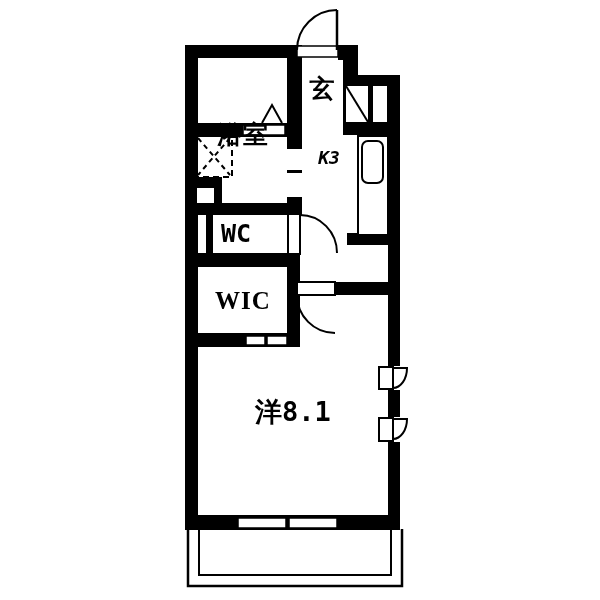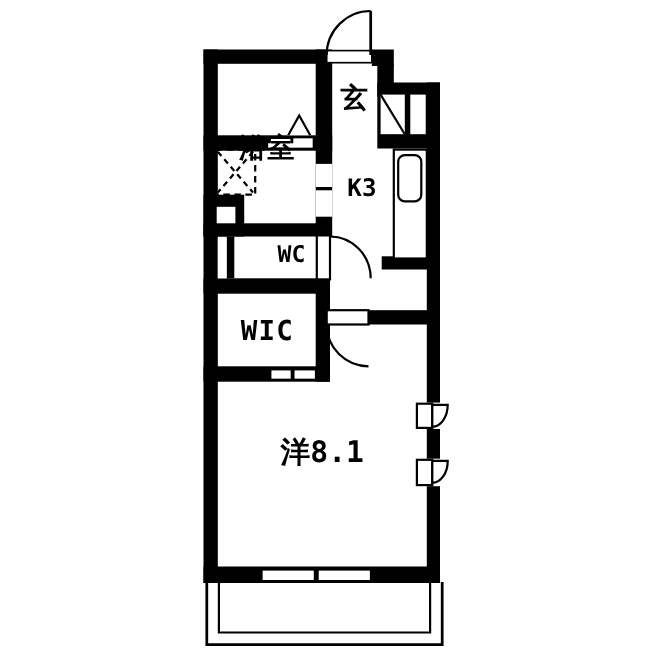--- a/index.html
+++ b/index.html
@@ -4,23 +4,23 @@
 <style>
   html,body{margin:0;padding:0;background:#ffffff;}
   #canvas{position:relative;width:600px;height:600px;background:#ffffff;overflow:hidden;
           font-family:"DejaVu Sans Mono","Liberation Sans",sans-serif;}
   #plan-svg{position:absolute;left:0;top:0;}
   .room-label{position:absolute;color:#000;font-weight:bold;text-align:center;
               line-height:1;white-space:nowrap;}
   .lbl-bath   {left:197px;top:74px; width:92px; font-size:25px;letter-spacing:1px;margin-top:48px;}
   .lbl-genkan {left:300px;top:76px; width:44px; font-size:25px;}
   .lbl-ut     {left:220px;top:151px;width:66px; font-size:27px;}
-  .lbl-k3     {left:300px;top:161px;width:58px; font-size:22px;}
-  .lbl-wc     {left:228px;top:221px;width:74px; font-size:21px;}
-  .lbl-wic    {left:199px;top:288px;width:88px; font-size:25px;letter-spacing:1px;}
+  .lbl-k3     {left:300px;top:149px;width:58px; font-size:18px;font-style:italic;}
+  .lbl-wc     {left:199px;top:221px;width:74px; font-size:25px;}
+  .lbl-wic    {left:199px;top:288px;width:88px; font-size:25px;letter-spacing:1px;font-family:Liberation Serif, serif;}
   .lbl-main   {left:198px;top:398px;width:190px;font-size:27px;}
 </style>
 </head>
 <body>
 
 <div id="canvas">
 
   <svg id="plan-svg" width="600" height="600" viewBox="0 0 600 600">
 
     <g fill="#000">

